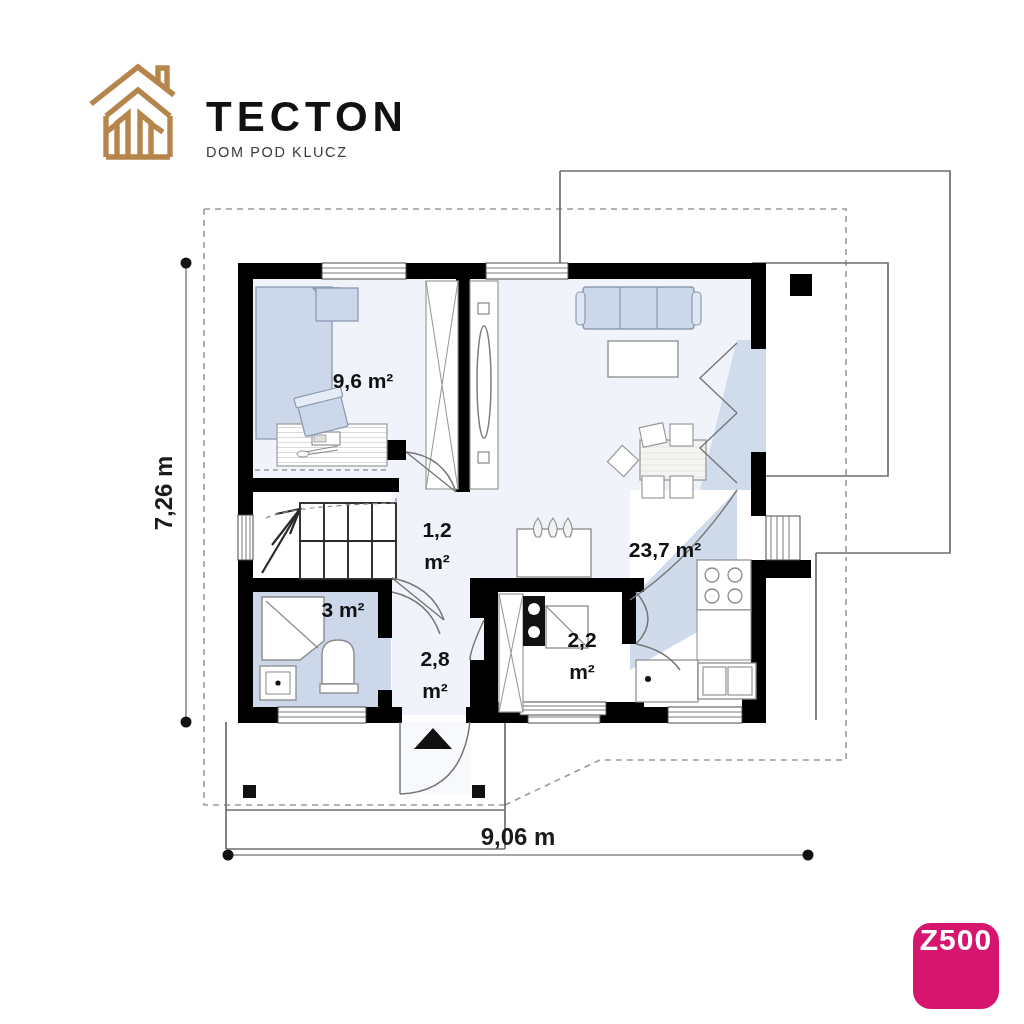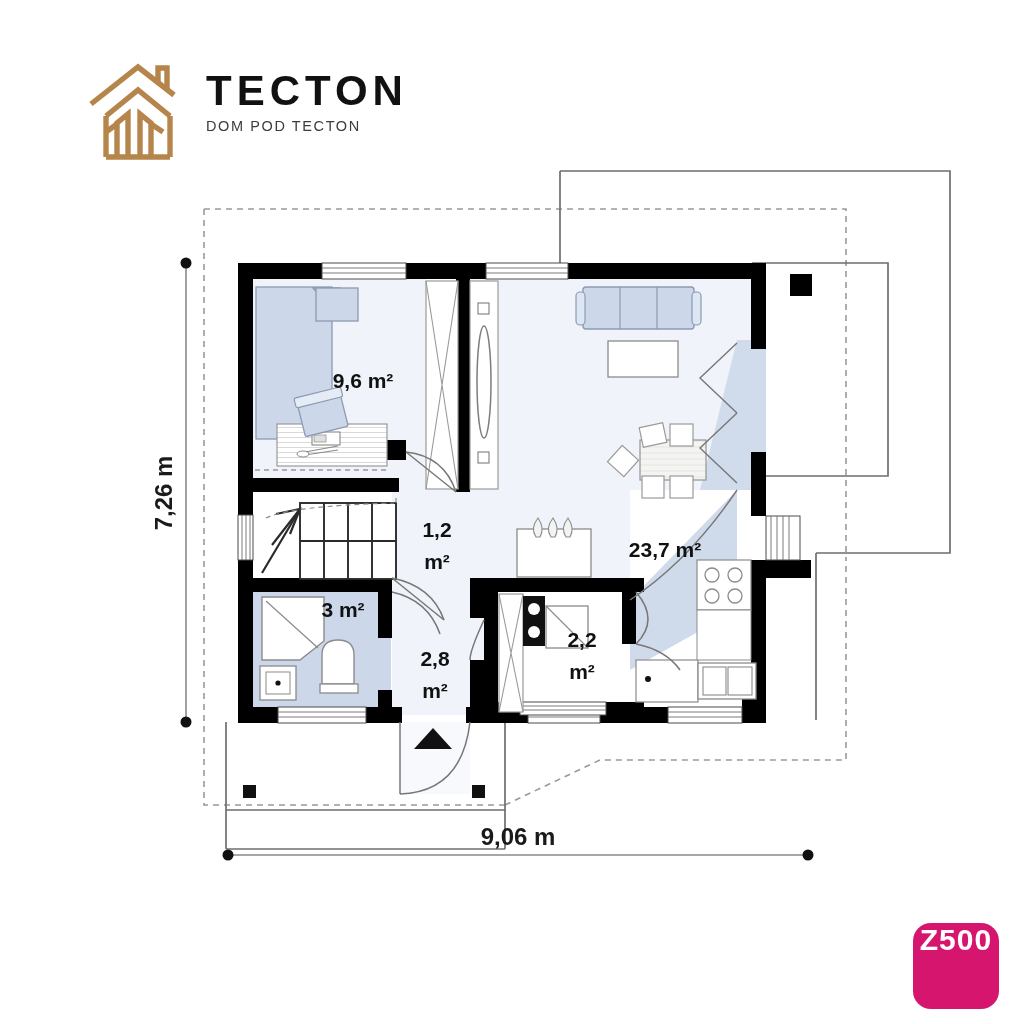--- a/index.html
+++ b/index.html
@@ -9,21 +9,21 @@
     background:#ffffff;
   }
   #stage{position:absolute;inset:0;width:1024px;height:1024px;}
 
   
   .logo-wrap{position:absolute;left:88px;top:62px;width:300px;height:110px;}
   .logo-mark{position:absolute;left:0;top:0;width:105px;height:100px;}
   .logo-text{position:absolute;left:118px;top:8px;}
   .logo-title{
     font-size:42px;font-weight:bold;letter-spacing:5px;color:#111111;
-    line-height:1;font-family:"Liberation Sans", sans-serif;
+    line-height:1;font-family:"Liberation Sans", sans-serif;margin-top:26px;
   }
   .logo-sub{
     font-size:14.5px;letter-spacing:1.6px;color:#3c3c3c;margin-top:6px;
     font-family:"Liberation Sans", sans-serif;
   }
 
   
   .z500{
     position:absolute;left:913px;top:923px;width:86px;height:86px;
     background:#d6156f;border-radius:18px;
@@ -61,21 +61,21 @@
         <path d="M82 54 L82 95"></path>
         <path d="M29 95 L29 61 L40 52 L40 95"></path>
         <path d="M52 95 L52 52 L63 61 L63 95"></path>
         <path d="M18 95 L82 95"></path>
         <path d="M18 70 L29 62"></path>
         <path d="M63 62 L75 70"></path>
       </g>
     </svg>
     <div class="logo-text">
       <div class="logo-title">TECTON</div>
-      <div class="logo-sub">DOM POD TECTON</div>
+      <div class="logo-sub">DOM POD KLUCZ</div>
     </div>
   </div>
 
   <div class="z500">
     <span>Z500</span>
   </div>
 
   <svg id="plan" viewBox="0 0 1024 1024">
 
     <defs>

